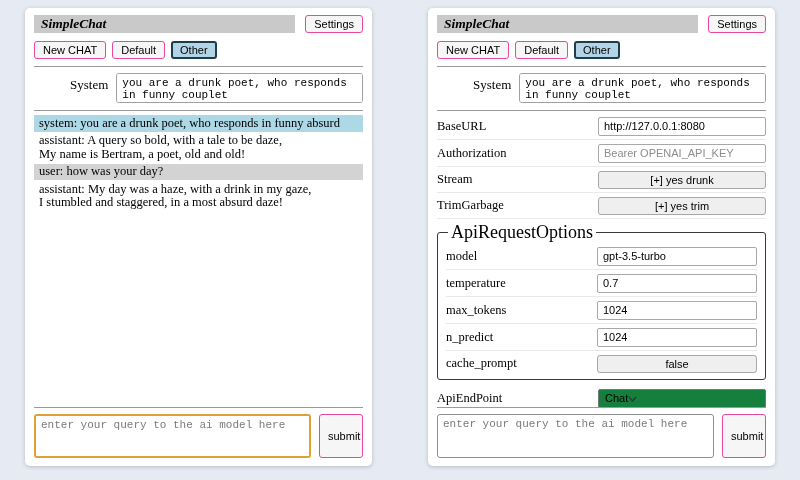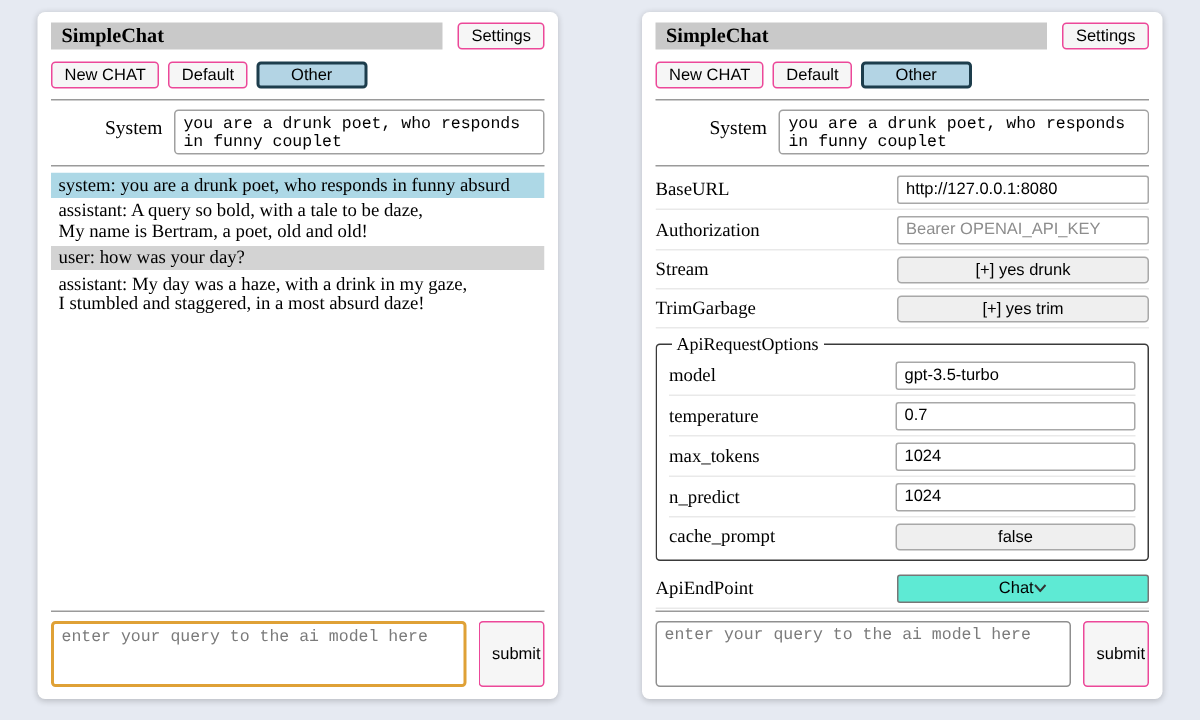--- a/index.html
+++ b/index.html
@@ -20,35 +20,35 @@
     box-shadow: 0 1px 4px rgba(0,0,0,.20);
     padding: 7px 9px 8px;
     display: flex; flex-direction: column;
   }
   
   .header-row { display: flex; align-items: center; gap: 10px; }
   .heading {
     flex: 1;
     background: var(--heading-bg, #c9c9c9);
     font-weight: bold; font-size: 13.5px;
-    padding: 2px 7px; line-height: 14px;
+    padding: 2px 7px; line-height: 14px; font-style: italic;
   }
   button {
     font-family: "Liberation Sans", sans-serif;
     font-size: 11px; color: #000;
     background: #f6f6f6;
     border: 1px solid #ec4899;
     border-radius: 3px;
     padding: 2px 8px;
   }
   .sessions-row { display: flex; gap: 6px; margin-top: 8px; }
   .session-btn.selected {
     background: var(--session-selected-bg, #b3d4e4);
     border: 2px solid #1d3d4c;
-    padding: 1px 21px;
+    padding: 1px 7px;
   }
   hr {
     border: none; border-top: 1px solid #9a9a9a;
     margin: 7px 0 4px; width: 100%;
   }
   
   .system-row { display: flex; gap: 8px; align-items: flex-start; margin: 2px 0 3px; font-size: 13px; }
   .system-row label { padding-top: 4px; margin-left: 36px; }
   textarea {
     resize: none;
@@ -82,31 +82,31 @@
     padding: 1px 5px; color: #000; outline: none;
   }
   .cfg-input::placeholder { color: #8d8d8d; }
   .cfg-btn {
     width: 168px; height: 18px;
     background: #efefef; border: 1px solid #a8a8a8; border-radius: 3px;
     font-size: 11px; padding: 1px 4px;
   }
   .cfg-sel {
     width: 168px; height: 19px;
-    background: #5eead4; border: 1px solid #767676; border-radius: 2px;
-    display: flex; align-items: center; justify-content: center;
+    background: #15803d; border: 1px solid #767676; border-radius: 2px;
+    display: flex; align-items: center; justify-content: flex-start;
     padding: 0 6px;
     font-family: "Liberation Sans", sans-serif; font-size: 11px;
     cursor: default;
   }
   fieldset {
     border: 1px solid #3a3a3a; border-radius: 3px;
     margin: 3px 0 5px; padding: 0 8px 3px;
   }
-  legend { font-size: 12px; padding: 0 3px; margin-left: 2px; }
+  legend { font-size: 18px; padding: 0 3px; margin-left: 2px; }
   fieldset .cfg-btn, fieldset .cfg-input { width: 160px; }
   fieldset .cfg-row:last-child { border-bottom: none; }
   
   .bottom-hr { margin: 0 0 6px; }
   .query-row { display: flex; gap: 8px; align-items: stretch; }
   .query-input { flex: 1; height: 44px; border: 1px solid #8f8f8f; }
   .query-input.focused { border: 2px solid var(--query-focus-border, #dfa136); }
   .submit-btn { align-self: stretch; width: 44px; }
 </style>
 </head>

